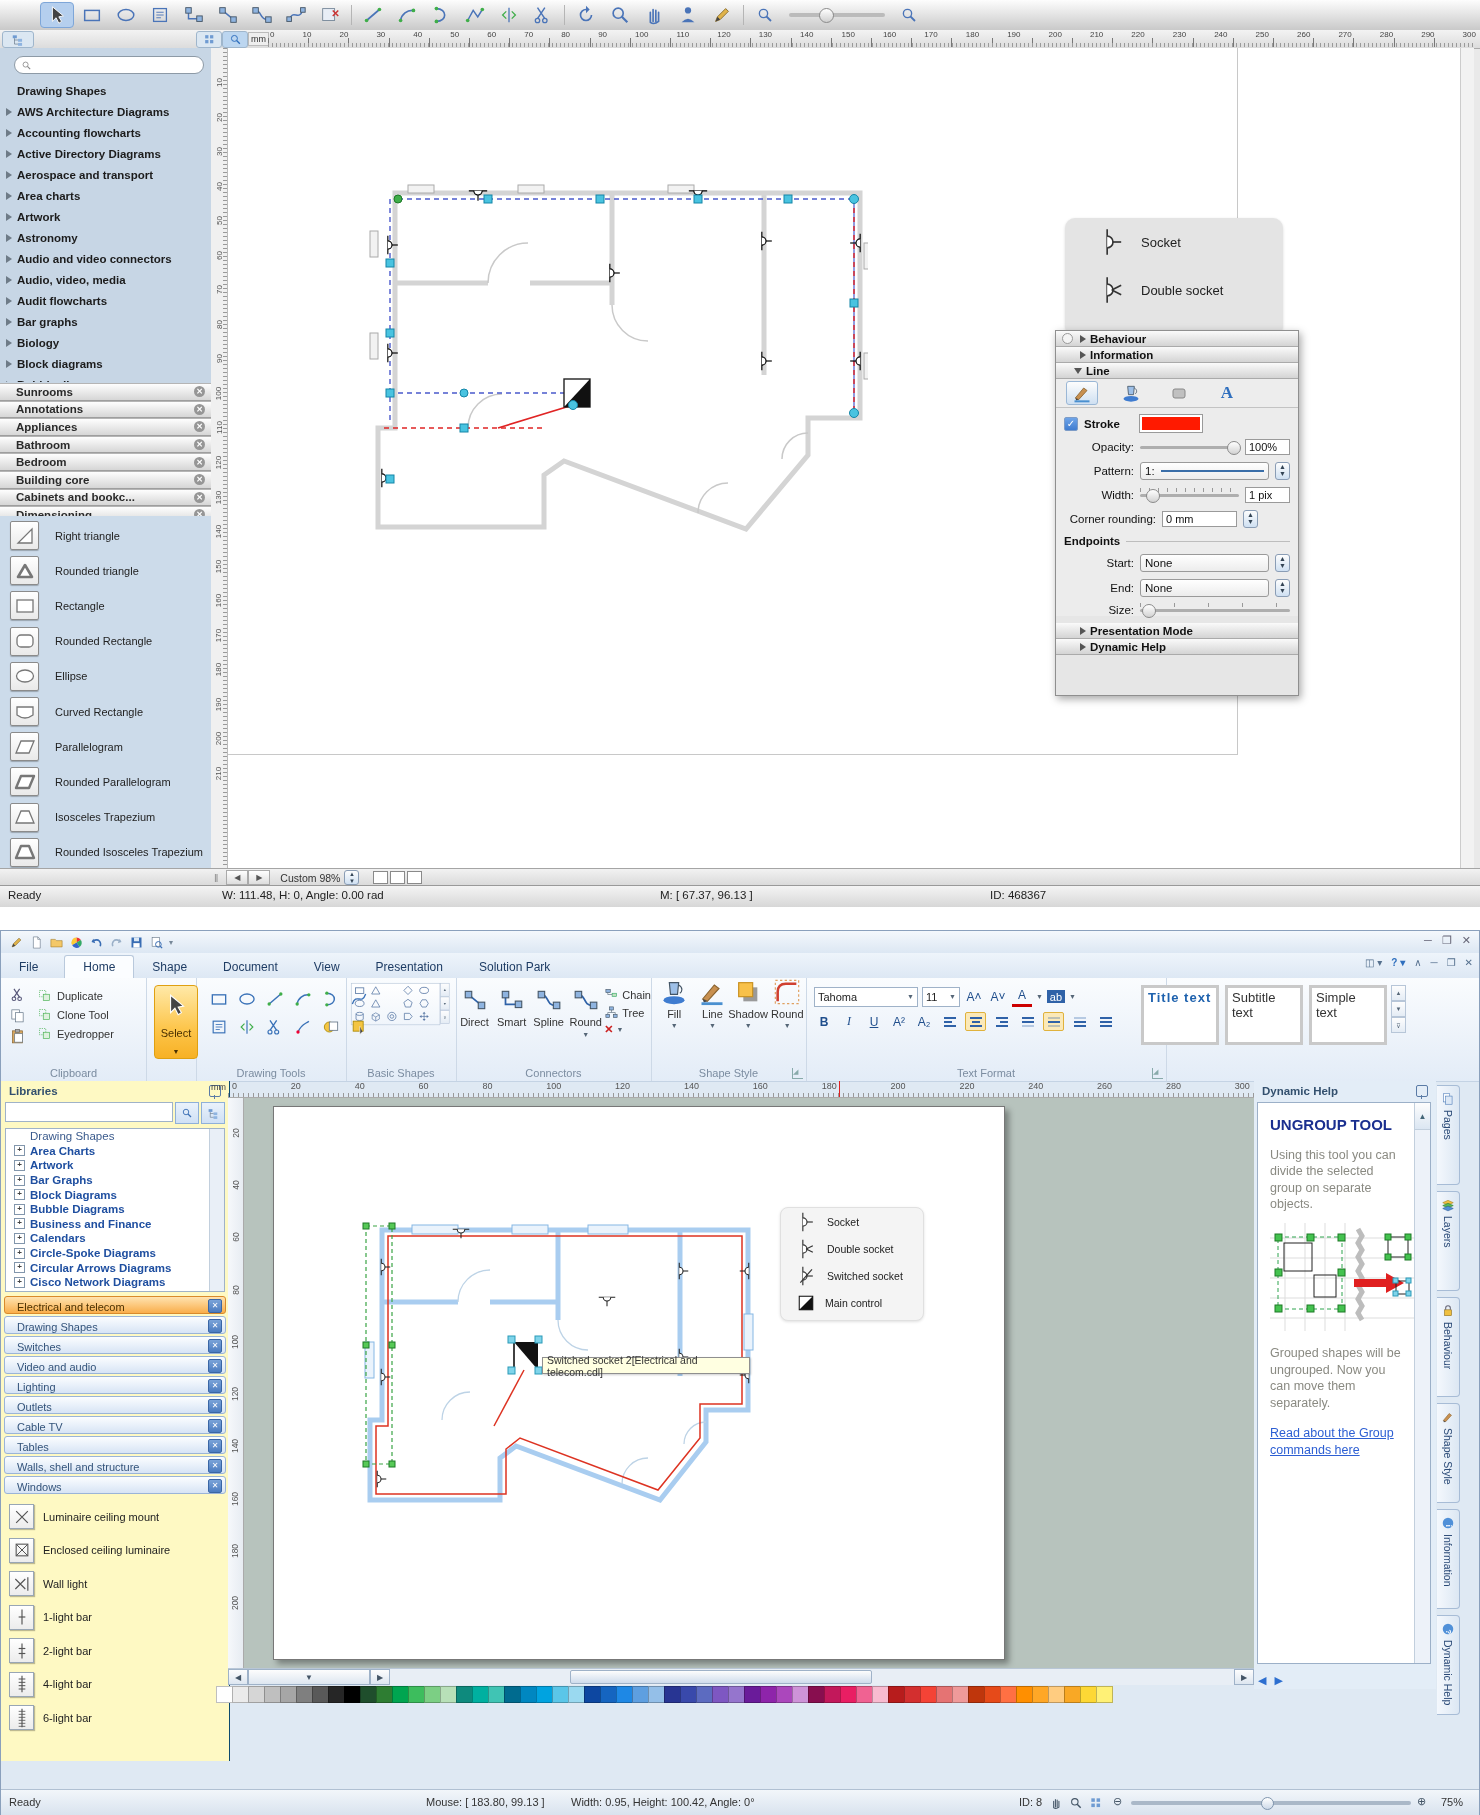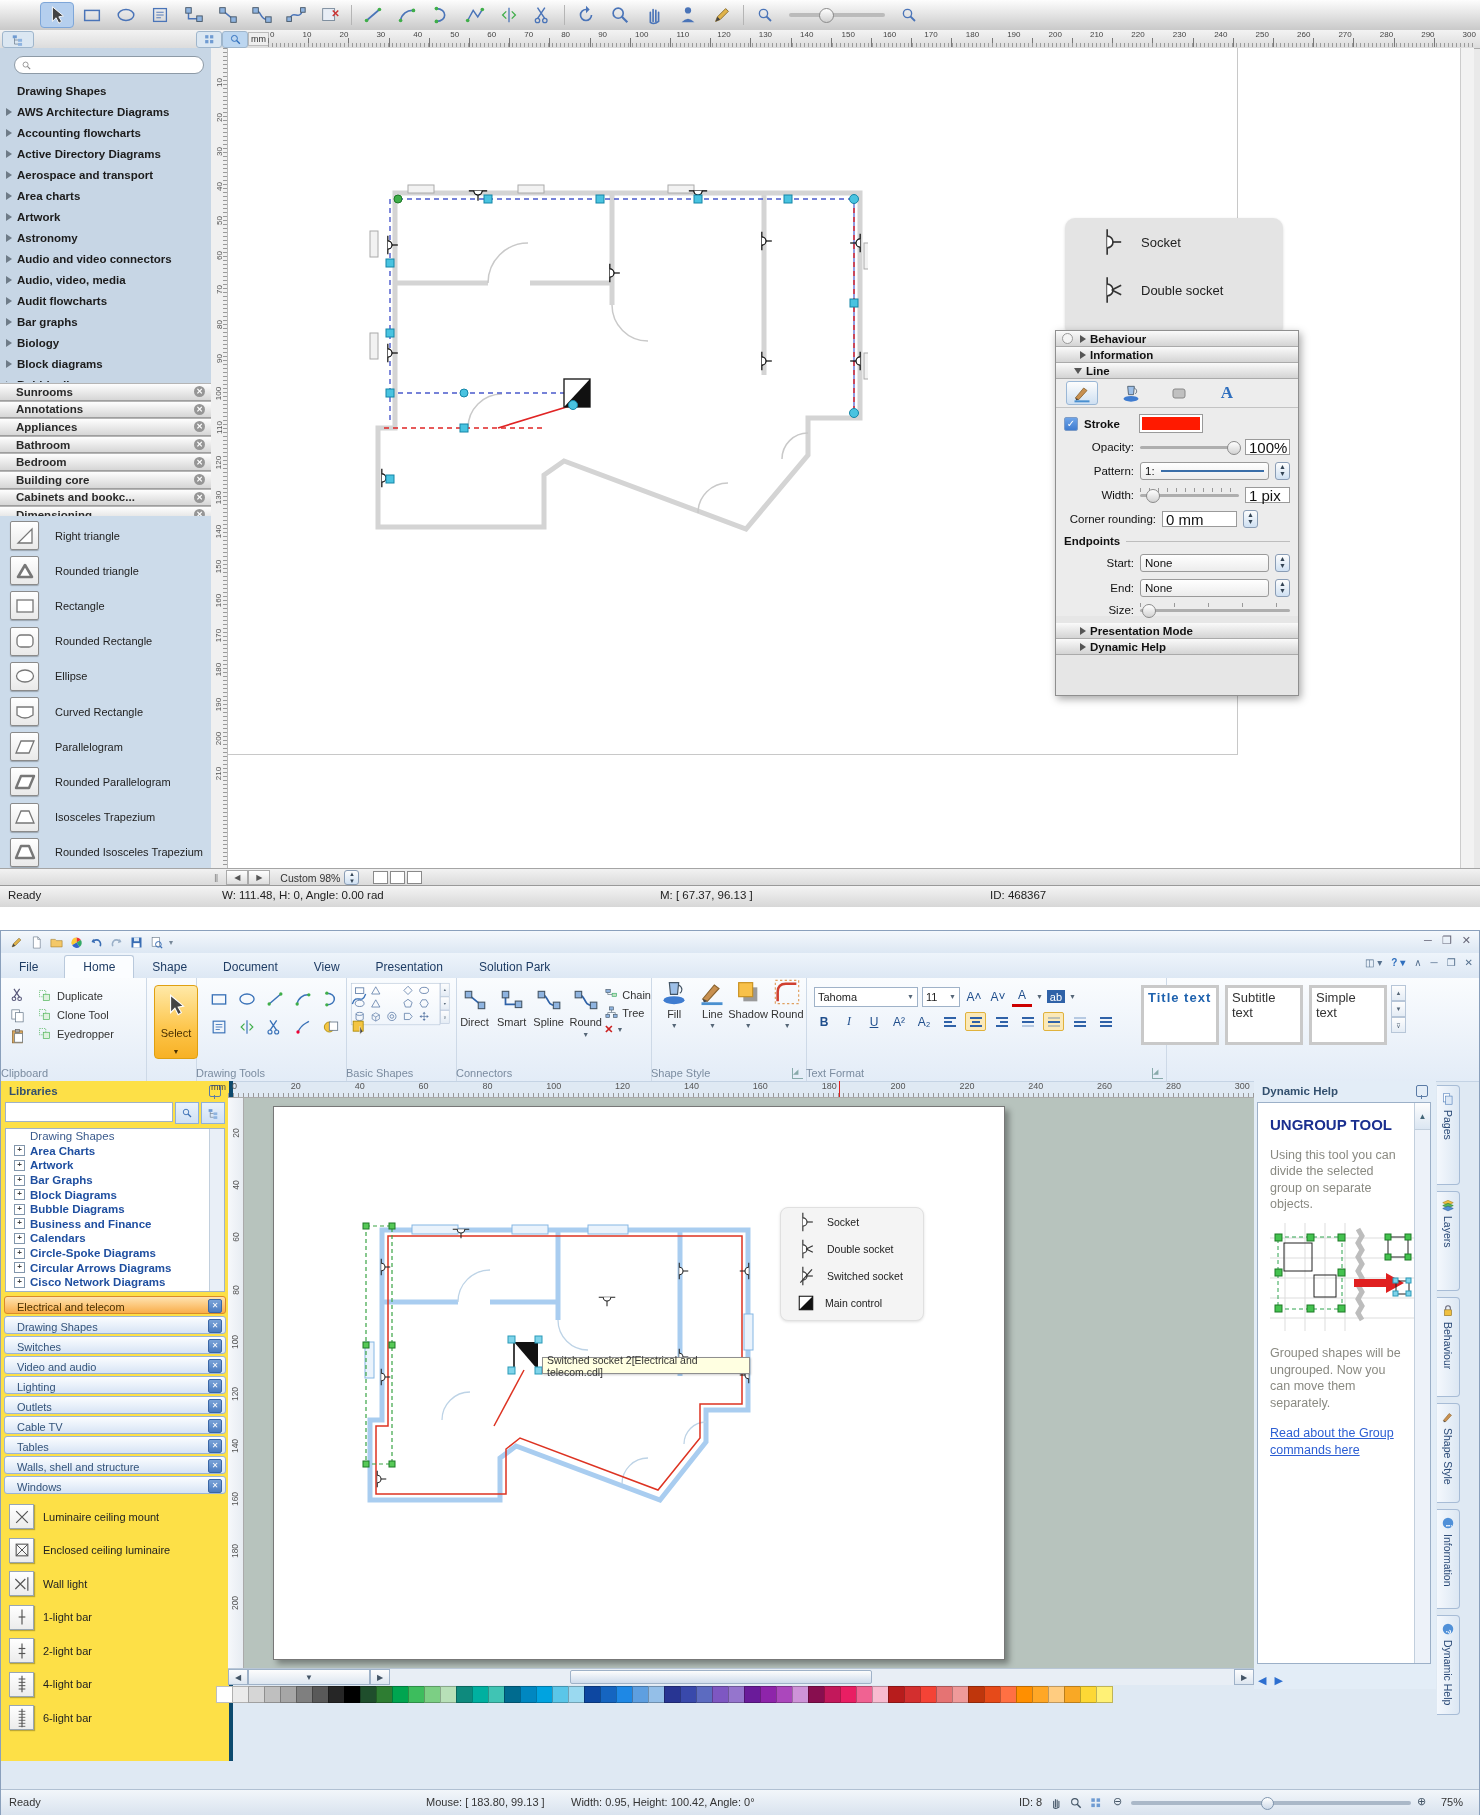--- a/index.html
+++ b/index.html
@@ -52,21 +52,21 @@
   .m-picons{height:28px;display:flex;align-items:center;gap:18px;padding-left:10px;border-bottom:1px solid #c3c3c3;background:#ededed}
   .m-picons .pic{width:30px;height:22px;display:flex;align-items:center;justify-content:center;color:#2f6fbe}
   .m-picons .pic.sel{background:linear-gradient(#fdfdfd,#cfe0f2);border:1px solid #9ab7d6;border-radius:3px}
   .m-pbody{padding:7px 8px 0 8px;background:#ececec}
   .m-prow{display:flex;align-items:center;margin-bottom:7px;gap:6px}
   .m-plabel{width:70px;text-align:right;flex:none}
   .m-check{width:12px;height:12px;border:1px solid #7d9cc7;border-radius:2px;background:linear-gradient(#6ea4e8,#3f7cd0);color:#fff;font-size:10px;line-height:12px;text-align:center;flex:none}
   .m-swatch{width:58px;height:13px;border:2px solid #fff;outline:1px solid #9a9a9a;background:#ff1a00;margin-left:14px}
   .m-slider{flex:1;height:3px;background:#aeaeae;border-radius:2px;position:relative}
   .m-slider i{position:absolute;top:-5px;width:12px;height:12px;border-radius:50%;background:linear-gradient(#fff,#d2d2d2);border:1px solid #8a8a8a}
-  .m-valbox{width:40px;height:14px;border:1px solid #9a9a9a;background:#fff;font-size:15px;display:flex;align-items:center;justify-content:flex-start;padding-left:3px;flex:none}
+  .m-valbox{width:40px;height:14px;border:1px solid #9a9a9a;background:#fff;font-size:11px;display:flex;align-items:center;justify-content:flex-start;padding-left:3px;flex:none}
   .m-combo{flex:1;height:16px;border:1px solid #9a9a9a;border-radius:3px;background:linear-gradient(#fff,#ececec);display:flex;align-items:center;padding:0 4px;gap:6px}
   .m-combo .ln{flex:1;height:2px;background:#3a6ea8}
   .m-stepper{width:13px;height:16px;border:1px solid #8a9db5;border-radius:3px;background:linear-gradient(#fdfdfd,#cfe0f2);color:#345;font-size:7px;line-height:7px;text-align:center;flex:none}
   .m-endhdr{font-weight:bold;display:flex;align-items:center;gap:6px;margin:4px 0 7px 0}
   .m-endhdr .rule{flex:1;height:1px;background:#bdbdbd}
   .m-ticks{position:absolute;top:-6px;left:0;right:0;height:4px;background:repeating-linear-gradient(90deg,#999 0 1px,transparent 1px 9px)}
   .m-scrollrow{position:absolute;left:0;top:868px;width:1480px;height:17px;background:linear-gradient(#f2f2f2,#d9d9d9);border-top:1px solid #a5a5a5;display:flex;align-items:center;font-size:10.5px;color:#333}
   .m-navbtn{width:20px;height:13px;border:1px solid #aaa;background:linear-gradient(#fff,#ddd);display:flex;align-items:center;justify-content:center;font-size:8px;color:#555}
   .m-pagebox{width:13px;height:11px;border:1px solid #8a8a8a;background:#fff;margin-right:2px}
   .m-status{position:absolute;left:0;top:885px;width:1480px;height:21px;background:linear-gradient(#f4f4f4,#d7d7d7);border-top:1px solid #999;font-size:11.5px;color:#222}
@@ -86,21 +86,21 @@
   .w-title{position:absolute;left:0;top:0;width:1478px;height:22px;background:linear-gradient(#f4f8fc,#dce7f3);display:flex;align-items:center}
   .w-qat{display:flex;align-items:center;gap:5px;padding-left:8px;color:#3a6eb4}
   .w-titletext{position:absolute;left:0;right:0;text-align:center;font-size:12px;color:#444}
   .w-winbtns{position:absolute;right:8px;top:3px;display:flex;gap:10px;color:#667;font-size:11px}
   .w-tabrow{position:absolute;left:0;top:22px;width:1478px;height:25px;background:linear-gradient(#eef4fb,#dde8f4);border-bottom:1px solid #c3d2e3;display:flex;align-items:flex-end}
   .w-tab{height:22px;padding:0 18px;display:flex;align-items:center;font-size:12px;color:#1e3c64}
   .w-tab.active{background:#fbfdff;border:1px solid #b9c9dc;border-bottom:none;border-radius:3px 3px 0 0;margin-left:8px}
   .w-tabicons{position:absolute;right:6px;top:4px;display:flex;gap:9px;align-items:center;color:#55708e;font-size:10px}
   .w-ribbon{position:absolute;left:0;top:47px;width:1478px;height:103px;background:linear-gradient(#fafcfe,#e3ecf7);border-bottom:1px solid #c4d3e4}
   .w-grp{position:absolute;top:0;height:103px;border-right:1px solid #cdd9e7}
-  .w-grplabel{position:absolute;bottom:2px;left:0;right:0;font-size:11px;color:#7b8ca0}
+  .w-grplabel{position:absolute;bottom:2px;left:0;right:0;text-align:center;font-size:11px;color:#7b8ca0}
   .w-launch{position:absolute;bottom:2px;right:3px;width:10px;height:10px;border-left:1px solid #8aa;border-bottom:1px solid #8aa;color:#8aa;font-size:7px}
   .w-clipitem{display:flex;align-items:center;gap:5px;font-size:11px;color:#333;height:19px}
   .w-select{position:absolute;left:8px;top:7px;width:44px;height:74px;background:linear-gradient(#ffe9a8,#fdc54a 60%,#f7b125);border:1px solid #dfa012;border-radius:4px;display:flex;flex-direction:column;align-items:center;justify-content:space-between;padding:6px 0 3px 0;box-sizing:border-box;font-size:11px;color:#4a3000}
   .w-dt-grid{display:grid;grid-template-columns:repeat(6,26px);grid-auto-rows:26px;gap:2px;padding:8px 0 0 10px;color:#3a72b8}
   .w-dticon{display:flex;align-items:center;justify-content:center;border-radius:3px}
   .w-gallery{margin:8px 0 0 8px;width:142px;height:66px;background:linear-gradient(#fff,#f0f5fb);border:1px solid #b7c6d8;display:grid;grid-template-columns:repeat(5,26px);grid-auto-rows:21px;align-items:center;justify-items:center;color:#5b7aa6;float:left}
   .w-scrollcol{float:left;width:15px;height:66px;margin-top:8px;display:flex;flex-direction:column}
   .w-scrollcol div{flex:1;border:1px solid #b7c6d8;background:linear-gradient(#fdfdfd,#e4ecf5);font-size:6px;color:#567;display:flex;align-items:center;justify-content:center}
   .w-connbtn{width:44px;display:flex;flex-direction:column;align-items:center;gap:3px;font-size:11px;color:#333;padding-top:9px}
   .w-minicol{display:flex;flex-direction:column;gap:3px;font-size:11px;color:#333;padding-top:9px}
@@ -108,21 +108,21 @@
   .w-combo{height:18px;border:1px solid #9fb2c8;background:#fff;display:flex;align-items:center;font-size:11px;color:#222;padding:0 3px;justify-content:space-between}
   .w-fmtbtn{width:20px;height:18px;display:flex;align-items:center;justify-content:center;font-size:12px;color:#1f4e8c}
   .w-alignbtn{width:19px;height:17px;border:1px solid transparent;display:flex;align-items:center;justify-content:center}
   .w-alignbtn.hl{border:1px solid #e0b23c;background:#fbe9b8;border-radius:2px}
   .bars{display:flex;flex-direction:column;gap:2px}
   .bars i{display:block;height:2px;background:#2f62a8}
   .w-txtgal{position:absolute;left:1140px;top:7px;display:flex;gap:6px}
   .w-txtcard{width:64px;height:48px;background:#fff;border:3px solid #c9c9c9;font-size:13px;color:#333;display:flex;align-items:flex-start;padding:3px 4px;line-height:1.15}
   .w-txtcard.title{color:#1f62ae;font-weight:bold;letter-spacing:1px}
   
-  .w-lib{position:absolute;left:0;top:150px;width:228px;height:680px;background:#fde047;border-right:4px solid #0c4a6e}
+  .w-lib{position:absolute;left:0;top:150px;width:228px;height:680px;background:#fef9c3;border-right:1px solid #0c4a6e}
   .w-libhdr{height:20px;display:flex;align-items:center;justify-content:space-between;padding:0 8px;font-size:11.5px;font-weight:bold;color:#33506e}
   .w-libsearch{display:flex;gap:2px;padding:1px 4px}
   .w-libsearch input{width:160px;height:18px;border:1px solid #9fb2c8;font-size:11px;padding:0 4px}
   .w-sqbtn{width:22px;height:20px;border:1px solid #8fb0d8;background:linear-gradient(#eaf2fb,#cfe0f5);display:flex;align-items:center;justify-content:center;color:#3a6eb4}
   .w-tree{margin:3px 4px 0 4px;height:162px;background:#fff;border:1px solid #9fb2c8;position:relative;overflow:hidden}
   .w-treerow{height:14.6px;display:flex;align-items:center;gap:5px;padding-left:8px;font-size:11.5px;font-weight:bold;color:#1f4fa0}
   .w-treerow.plain{font-weight:normal;color:#3a5a8c;padding-left:24px}
   .pm{width:9px;height:9px;border:1px solid #8296ac;background:#fff;font-size:8px;line-height:7px;text-align:center;color:#444;flex:none}
   .w-treescroll{position:absolute;right:0;top:0;width:14px;height:100%;background:#e9eff7;border-left:1px solid #c2cfdd}
   .w-bars{margin-top:4px}

